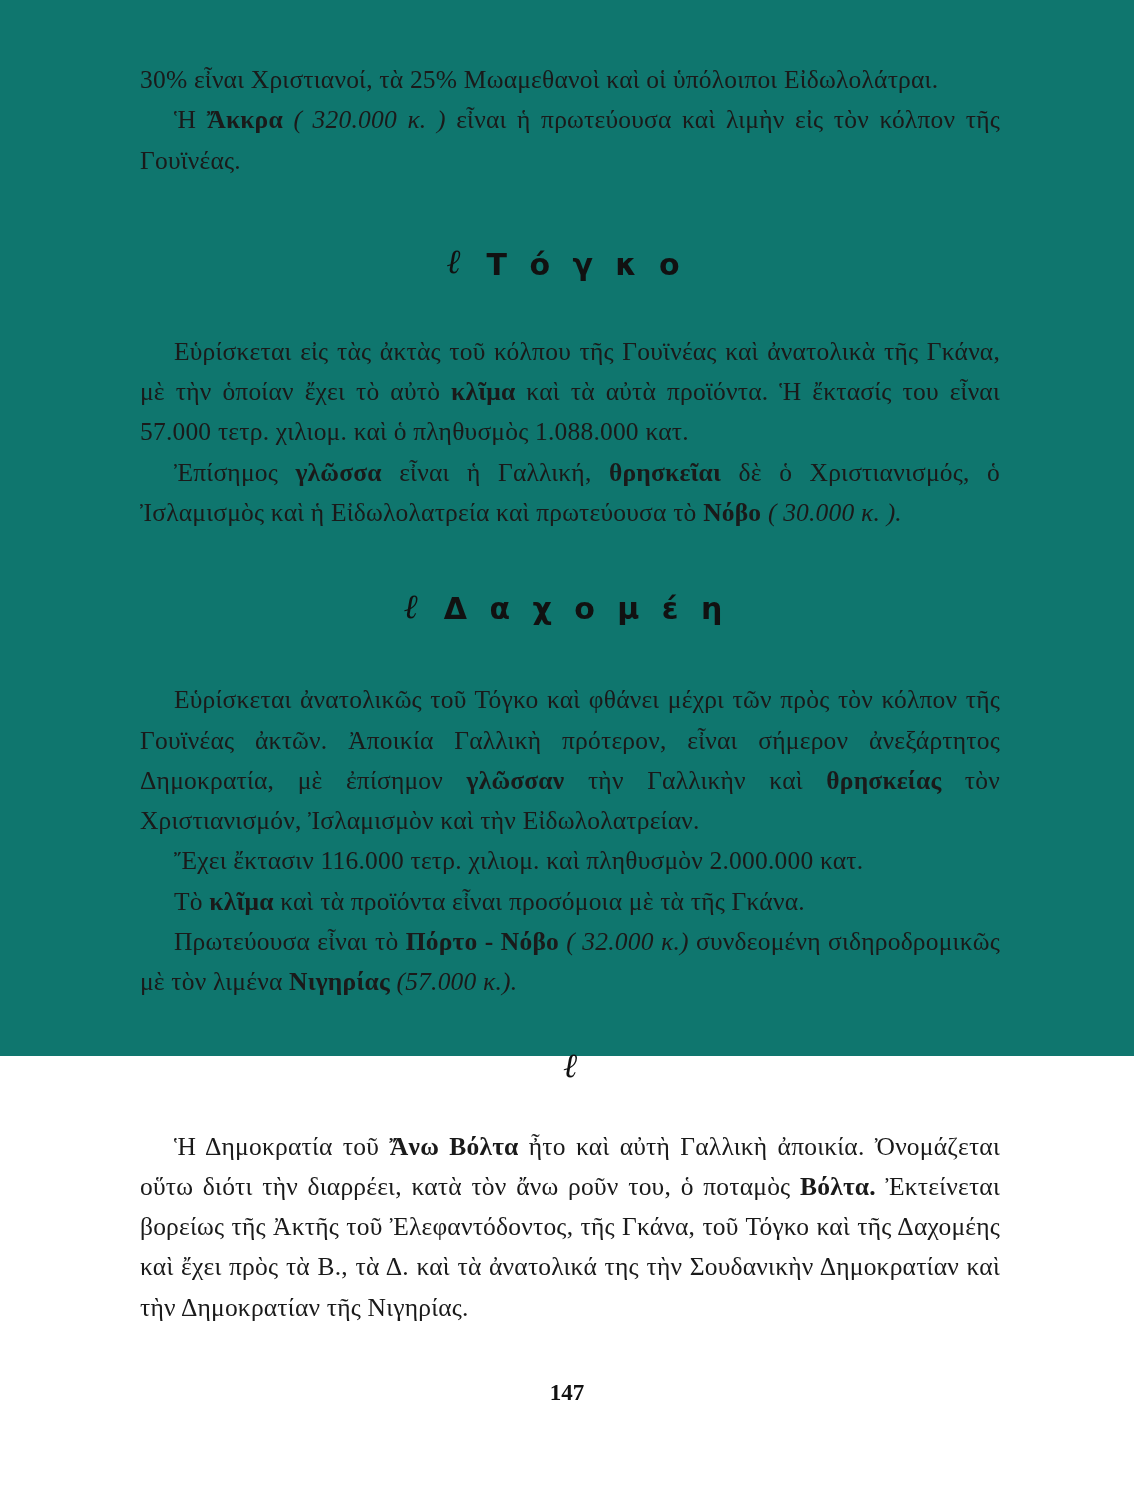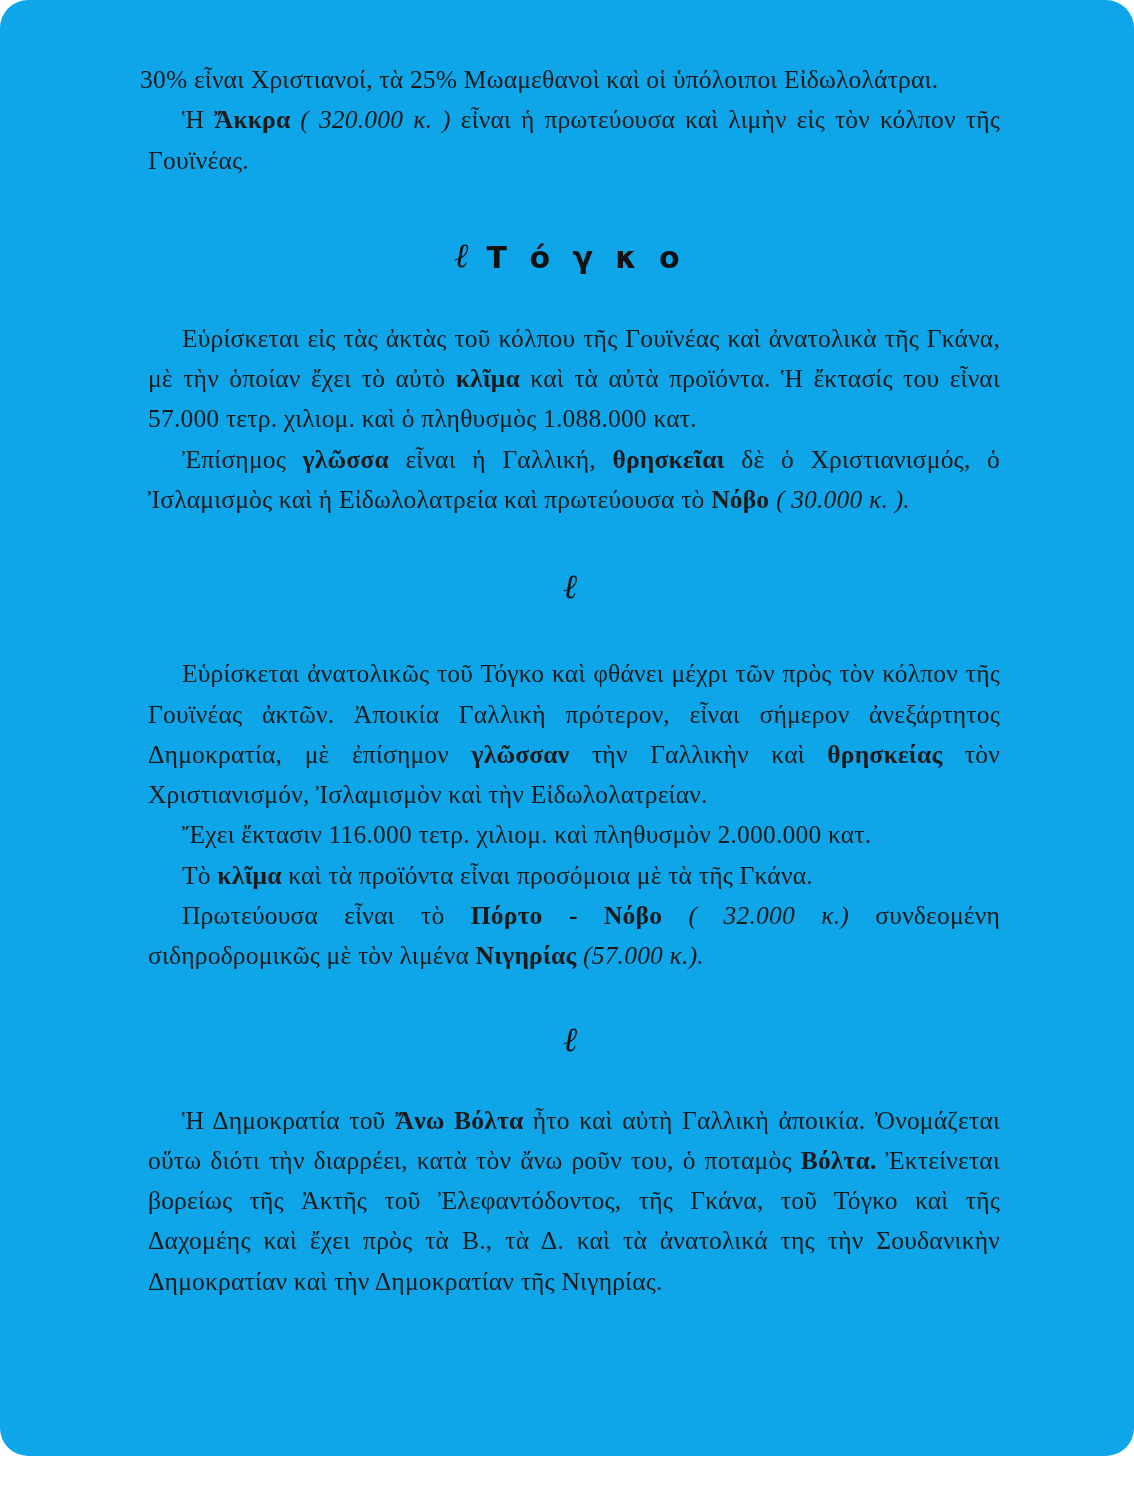--- a/index.html
+++ b/index.html
@@ -12,47 +12,45 @@
     height: 1500px;
     font-family: "Liberation Serif", serif;
     color: #1a1a1a;
     position: relative;
     overflow: hidden;
   }
   .page {
     position: absolute;
     left: 0; top: 0;
     width: 1134px;
-    height: 1456px;
-    background: #0ea5e9;
-    border-radius: 28px;
+    height: 1056px;
+    background: #0f766e;
   }
   .content {
     position: absolute;
     left: 140px;
     top: 60px;
     width: 860px;
   }
   p.para {
     margin: 0;
     font-size: 25.5px;
     line-height: 1.58;
     text-align: justify;
     text-justify: inter-word;
     letter-spacing: 0.2px;
   }
   p.indent {
     text-indent: 34px;
-    margin-left: 8px;
   }
   .b { font-weight: bold; }
   .i { font-style: italic; }
 
   .section-heading {
-    margin: 0;
+    margin: 8px;
     font-family: "DejaVu Sans", sans-serif;
     font-weight: bold;
     font-size: 30px;
     letter-spacing: 6px;
     text-align: center;
     color: #111;
   }
   .heading-wrap {
     display: flex;
     align-items: center;
@@ -108,20 +106,21 @@
 
 
     <p class="para indent">Εὑρίσκεται εἰς τὰς ἀκτὰς τοῦ κόλπου τῆς Γουϊνέας καὶ ἀνατολικὰ τῆς Γκάνα, μὲ τὴν ὁποίαν ἔχει τὸ αὐτὸ <span class="b">κλῖμα</span> καὶ τὰ αὐτὰ προϊόντα. Ἡ ἔκτασίς του εἶναι 57.000 τετρ. χιλιομ. καὶ ὁ πληθυσμὸς 1.088.000 κατ.</p>
 
     <p class="para indent">Ἐπίσημος <span class="b">γλῶσσα</span> εἶναι ἡ Γαλλική, <span class="b">θρησκεῖαι</span> δὲ ὁ Χριστιανισμός, ὁ Ἰσλαμισμὸς καὶ ἡ Εἰδωλολατρεία καὶ πρωτεύουσα τὸ <span class="b">Νόβο</span> <span class="i">( 30.000 κ. ).</span></p>
 
     <div class="sp-before-head2"></div>
 
     <div class="heading-wrap">
       <span class="flourish">ℓ</span>
+      <h2 class="section-heading">Δ α χ ο μ έ η</h2>
     </div>
 
     <div class="sp-after-head2"></div>
 
     <p class="para indent">Εὑρίσκεται ἀνατολικῶς τοῦ Τόγκο καὶ φθάνει μέχρι τῶν πρὸς τὸν κόλπον τῆς Γουϊνέας ἀκτῶν. Ἀποικία Γαλλικὴ πρότερον, εἶναι σήμερον ἀνεξάρτητος Δημοκρατία, μὲ ἐπίσημον <span class="b">γλῶσσαν</span> τὴν Γαλλικὴν καὶ <span class="b">θρησκείας</span> τὸν Χριστιανισμόν, Ἰσλαμισμὸν καὶ τὴν Εἰδωλολατρείαν.</p>
 
     <p class="para indent">Ἔχει ἔκτασιν 116.000 τετρ. χιλιομ. καὶ πληθυσμὸν 2.000.000 κατ.</p>
 
     <p class="para indent">Τὸ <span class="b">κλῖμα</span> καὶ τὰ προϊόντα εἶναι προσόμοια μὲ τὰ τῆς Γκάνα.</p>
 
@@ -132,13 +131,14 @@
     <div class="heading-wrap">
       <span class="flourish">ℓ</span>
     </div>
 
     <div class="sp-after-head3"></div>
 
     <p class="para indent">Ἡ Δημοκρατία τοῦ <span class="b">Ἄνω Βόλτα</span> ἦτο καὶ αὐτὴ Γαλλικὴ ἀποικία. Ὀνομάζεται οὕτω διότι τὴν διαρρέει, κατὰ τὸν ἄνω ροῦν του, ὁ ποταμὸς <span class="b">Βόλτα.</span> Ἐκτείνεται βορείως τῆς Ἀκτῆς τοῦ Ἐλεφαντόδοντος, τῆς Γκάνα, τοῦ Τόγκο καὶ τῆς Δαχομέης καὶ ἔχει πρὸς τὰ Β., τὰ Δ. καὶ τὰ ἀνατολικά της τὴν Σουδανικὴν Δημοκρατίαν καὶ τὴν Δημοκρατίαν τῆς Νιγηρίας.</p>
 
   </div>
 
+  <div class="page-number">147</div>
 </div>
 
 </body></html>

